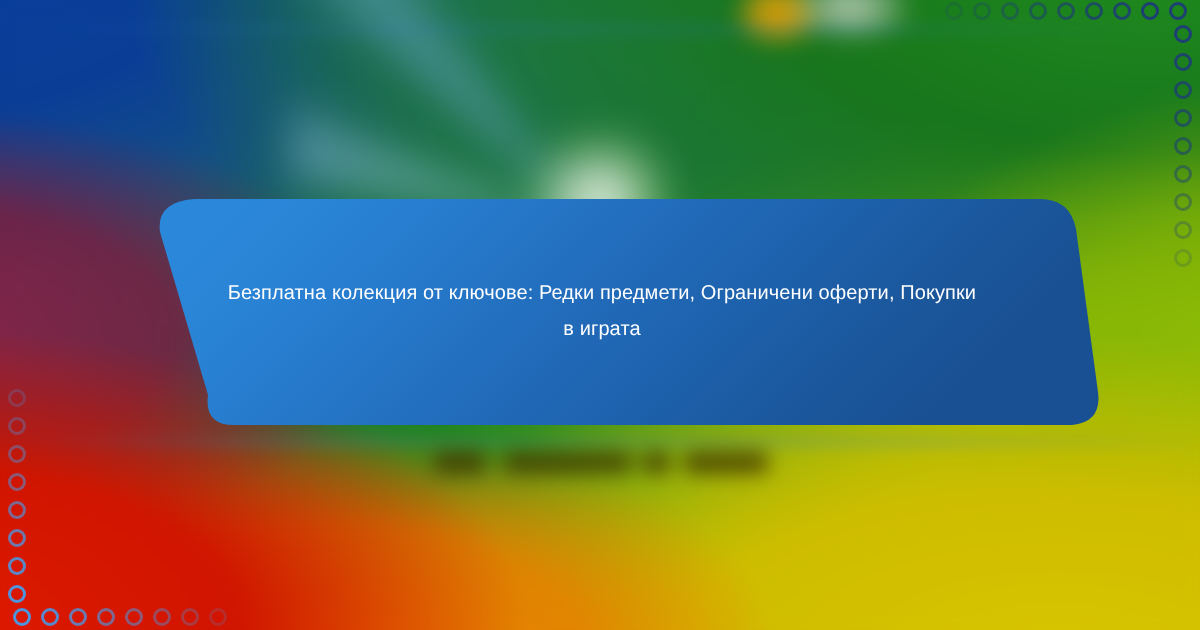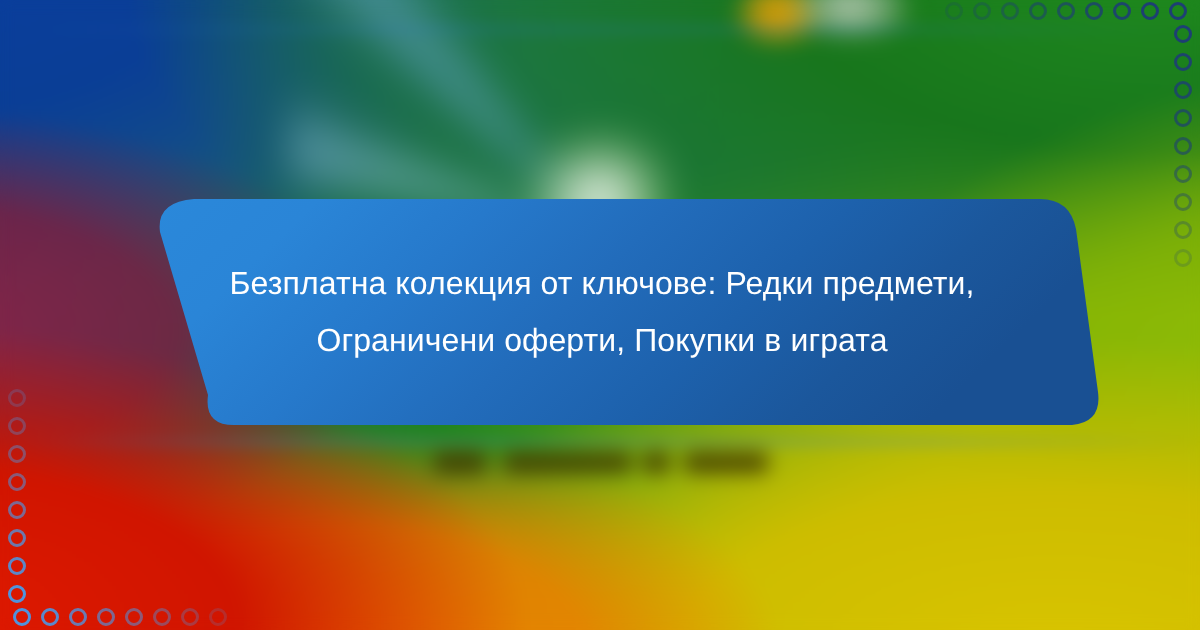--- a/index.html
+++ b/index.html
@@ -189,21 +189,21 @@
     position:absolute; inset:0;
     display:flex;
     flex-direction:column;
     align-items:center;
     justify-content:center;
     padding:0 70px;
   }
 
   .card-title {
     color:#ffffff;
-    font-size:32px;
+    font-size:20px;
     font-weight:400;
     line-height:1.78;
     text-align:center;
     letter-spacing:0.1px;
     max-width:760px;
     text-rendering:geometricPrecision;
   }
 </style>
 </head>
 <body>

